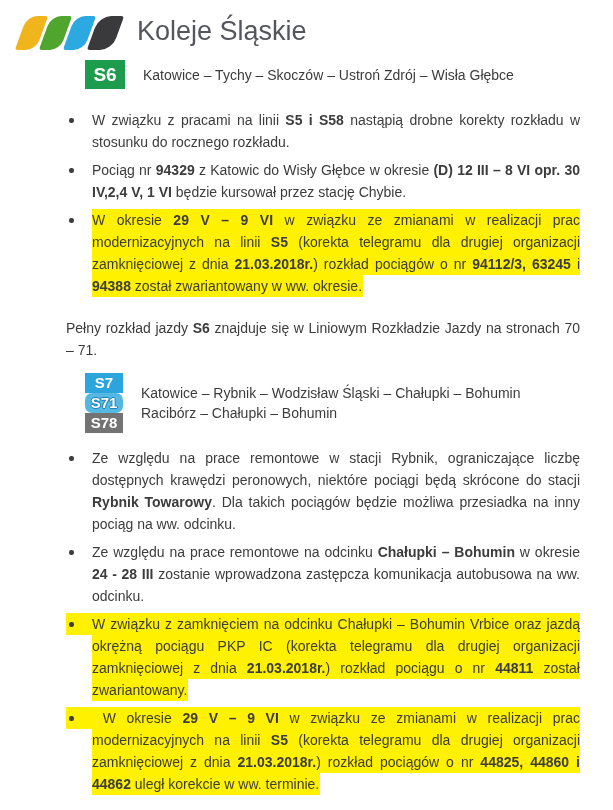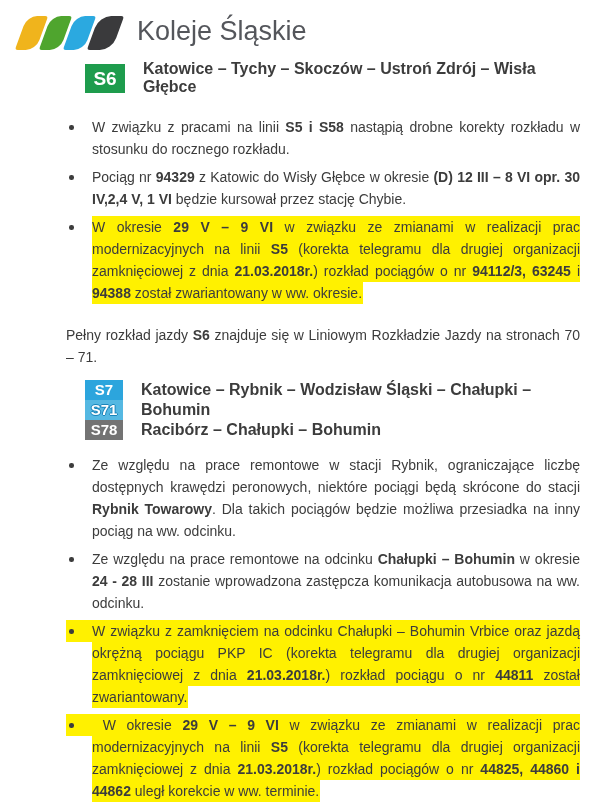--- a/index.html
+++ b/index.html
@@ -19,21 +19,21 @@
 
   
   .line-header{display:flex;align-items:center;gap:18px;}
   .sec0 .line-header{margin:6px 0 20px 52px;}
   .sec1 .line-header{margin:12px 0 14px 52px;}
   .badge-col{display:flex;flex-direction:column;flex:none;}
   .badge{color:#fff;font-weight:bold;text-align:center;}
   .sec0 .badge{width:40px;height:29px;line-height:29px;font-size:19px;}
   .sec1 .badge{width:38px;height:20px;line-height:20px;font-size:15px;}
   .badge.outlined{text-shadow:-1px 0 0 #1b84ba,1px 0 0 #1b84ba,0 -1px 0 #1b84ba,0 1px 0 #1b84ba;}
-  .route-col .route{font-weight:bold;font-size:16px;}
+  .route-col .route{font-weight:normal;font-size:14px;}
   .sec1 .route{line-height:20px;}
 
   
   ul.bullets{list-style:none;margin:0;padding:0 0 0 33px;}
   ul.bullets li{position:relative;padding-left:26px;margin-bottom:6px;text-align:justify;line-height:22px;}
   .dot{position:absolute;left:0;top:0;width:26px;height:22px;}
   .dot::before{content:"";position:absolute;left:3px;top:9px;width:4.5px;height:4.5px;border-radius:50%;background:#3c3c3c;}
   .dot.hl{background:var(--hl,#fff100);}
   mark{background:var(--hl,#fff100);color:inherit;padding:3px 1px 3px 0;}
 
@@ -69,21 +69,21 @@
         <li><span class="dot"></span>Pociąg nr <b>94329</b> z Katowic do Wisły Głębce w okresie <b>(D) 12 III – 8 VI opr. 30 IV,2,4 V, 1 VI</b> będzie kursował przez stację Chybie.</li>
         <li><span class="dot"></span><mark>W okresie <b>29 V – 9 VI</b> w związku ze zmianami w realizacji prac modernizacyjnych na linii <b>S5</b> (korekta telegramu dla drugiej organizacji zamknięciowej z dnia <b>21.03.2018r.</b>) rozkład pociągów o nr <b>94112/3, 63245</b> i <b>94388</b> został zwariantowany w ww. okresie.</mark></li>
       </ul>
     <p class="section-footer">Pełny rozkład jazdy <b>S6</b> znajduje się w Liniowym Rozkładzie Jazdy na stronach 70 – 71.</p>
   </section>
 
   <section class="sec1">
     <div class="line-header">
       <div class="badge-col">
           <div class="badge" style="background: rgb(44, 165, 221);">S7</div>
-          <div class="badge outlined" style="background: rgb(85, 184, 226);">S71</div>
+          <div class="badge outlined" style="background: rgb(85, 184, 226); border-radius: 7px;">S71</div>
           <div class="badge" style="background: #737373;">S78</div>
         </div>
       <div class="route-col">
           <div class="route">Katowice – Rybnik – Wodzisław Śląski – Chałupki – Bohumin</div>
           <div class="route">Racibórz – Chałupki – Bohumin</div>
         </div>
     </div>
     <ul class="bullets">
         <li><span class="dot"></span>Ze względu na prace remontowe w stacji Rybnik, ograniczające liczbę dostępnych krawędzi peronowych, niektóre pociągi będą skrócone do stacji <b>Rybnik Towarowy</b>. Dla takich pociągów będzie możliwa przesiadka na inny pociąg na ww. odcinku.</li>
         <li><span class="dot"></span>Ze względu na prace remontowe na odcinku <b>Chałupki – Bohumin</b> w okresie <b>24 - 28 III</b> zostanie wprowadzona zastępcza komunikacja autobusowa na ww. odcinku.</li>

